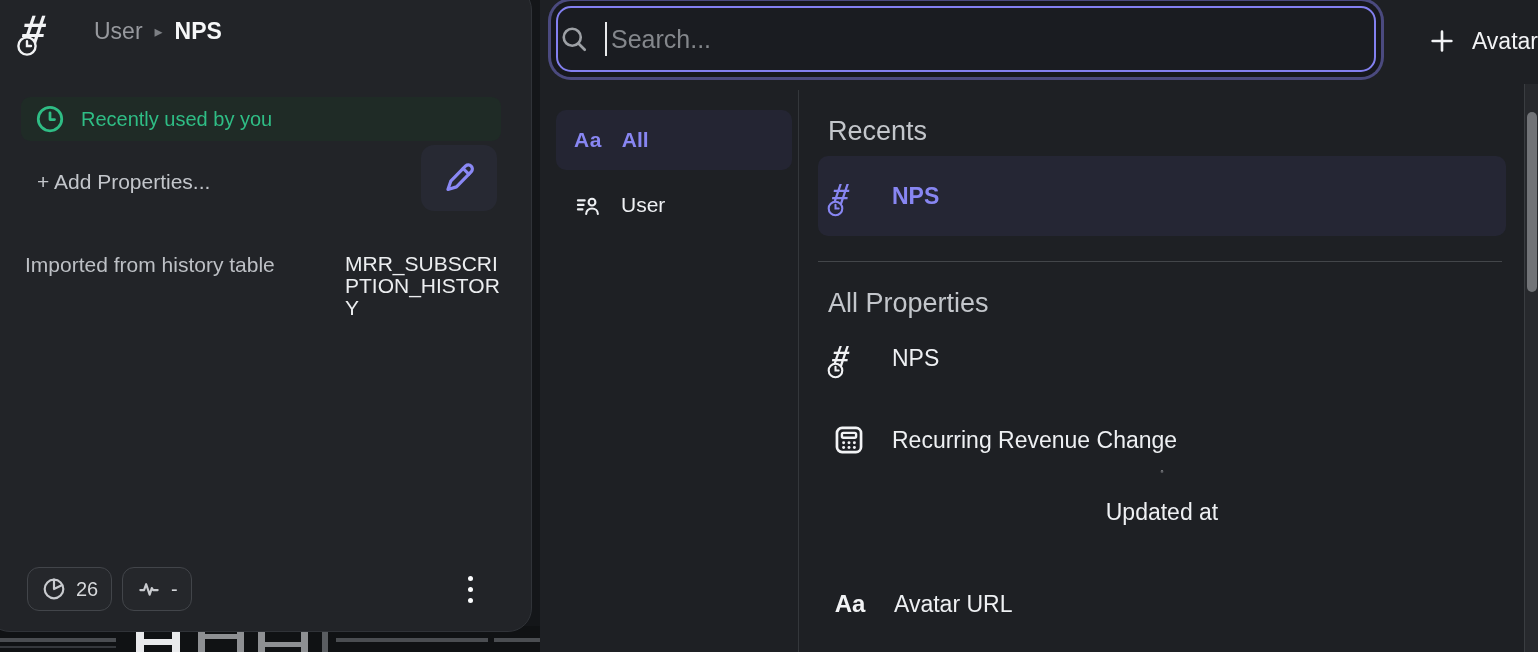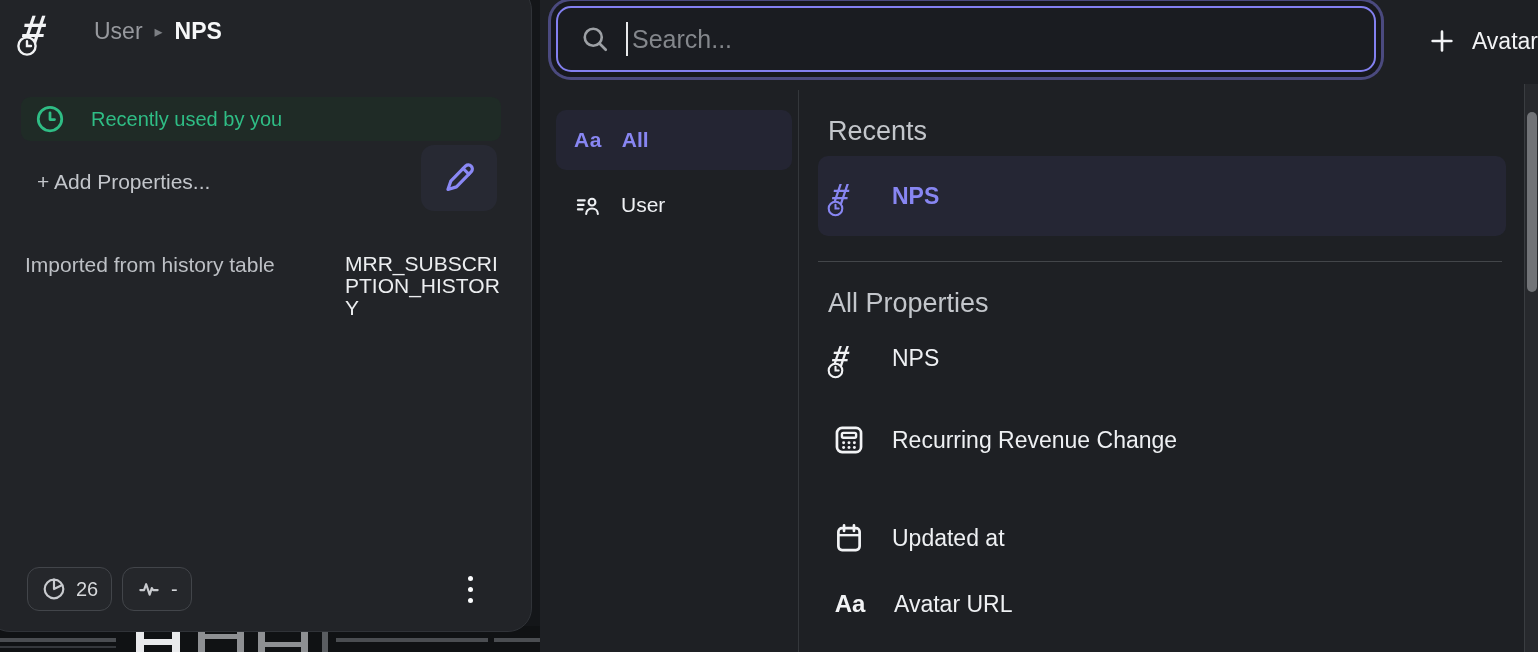--- a/index.html
+++ b/index.html
@@ -35,21 +35,21 @@
   .hash-clock.purple { color:#8886f2; }
 
   .card-head { position:absolute; left:35px; top:20px; display:flex; align-items:center; gap:26px; }
   .crumbs { display:flex; align-items:center; gap:12px; font-size:23px; }
   .crumb-parent { color:#97999e; font-weight:500; }
   .crumb-sep { color:#7c7f84; font-size:16px; }
   .crumb-current { color:#f6f7f8; font-weight:700; }
 
   .recent-badge {
     position:absolute; left:34px; top:110px; width:480px; height:44px;
-    display:flex; align-items:center; gap:26px; padding:0 14px;
+    display:flex; align-items:center; gap:16px; padding:0 14px;
     background:#1f2b26; border-radius:9px; 
   }
   .recent-badge .txt { color:#2fbd85; font-size:20px; }
 
   .add-desc { position:absolute; left:50px; top:183px; font-size:21px; color:#c3c6cb; cursor:text; }
   .edit-btn {
     position:absolute; left:434px; top:158px; width:76px; height:66px;
     background:#272933; border-radius:13px; display:flex; align-items:center; justify-content:center;
     cursor:pointer;
   }
@@ -70,21 +70,21 @@
     display:flex; flex-direction:column; align-items:center; justify-content:center; gap:6px; cursor:pointer; }
   .kebab i { width:5px; height:5px; border-radius:50%; background:#fcfdfe; }
 
   
   .dropdown { position:absolute; left:540px; top:0; width:998px; height:652px; background:#1e2024; }
 
   .search-wrap {
     position:absolute; left:16px; top:6px; width:820px; height:66px;
     background:#1a1c21; border:2px solid #8380f0; border-radius:15px;
     box-shadow:0 0 0 5px #17181d, 0 0 0 8px rgba(130,127,240,.45);
-    display:flex; align-items:center; gap:16px; padding:0 22px;
+    display:flex; align-items:center; gap:16px; padding:0 1px;
   }
   .search-wrap input {
     flex:1; background:transparent; border:none; outline:none;
     font-family:"Liberation Sans", sans-serif; font-size:25px; color:#eef0f3; caret-color:#fff;
   }
   .search-wrap input::placeholder { color:#84878c; }
   .caret-bar { width:2px; height:34px; background:#e8e9eb; margin-right:-12px; }
 
   .create-btn { position:absolute; right:0; top:20px; display:flex; align-items:center; gap:15px;
     padding:6px 0 6px 10px; color:#f2f3f5; font-size:23px; font-weight:500; cursor:pointer; }
@@ -109,21 +109,21 @@
     background:#26263a66; background:#252634; border-radius:10px;
     display:flex; align-items:center; gap:26px; padding:0 14px; cursor:pointer;
   }
   .recent-row .lbl { color:#8886f2; font-size:23px; font-weight:700; }
 
   .hdivider { position:absolute; left:0; top:261px; width:684px; height:1px; background:#43464a; }
 
   .prop-row { position:absolute; left:0; width:688px; height:56px;
     display:flex; align-items:center; gap:26px; padding:0 14px; border-radius:10px; cursor:pointer; }
   .prop-row .lbl { color:#eef0f3; font-size:23px; font-weight:500; }
-  .row-0 { top:330px; } .row-1 { top:412px; } .row-2 { top:510px; } .row-3 { top:576px; }
+  .row-0 { top:330px; } .row-1 { top:412px; } .row-2 { top:470px;flex-direction:column; } .row-3 { top:576px; }
   .aa-icon { font-size:24px; font-weight:600; color:#f2f3f5; width:36px; text-align:center; }
 
   .scrollbar { position:absolute; right:0; top:84px; bottom:0; width:14px;
     background:#27292d; border-left:1px solid #3a3d41; cursor:pointer; }
   .scroll-thumb { position:absolute; left:2px; top:28px; width:10px; height:180px;
     border-radius:6px; background:#717377; cursor:grab; }
 
   svg { display:block; }
 </style>
 </head>

